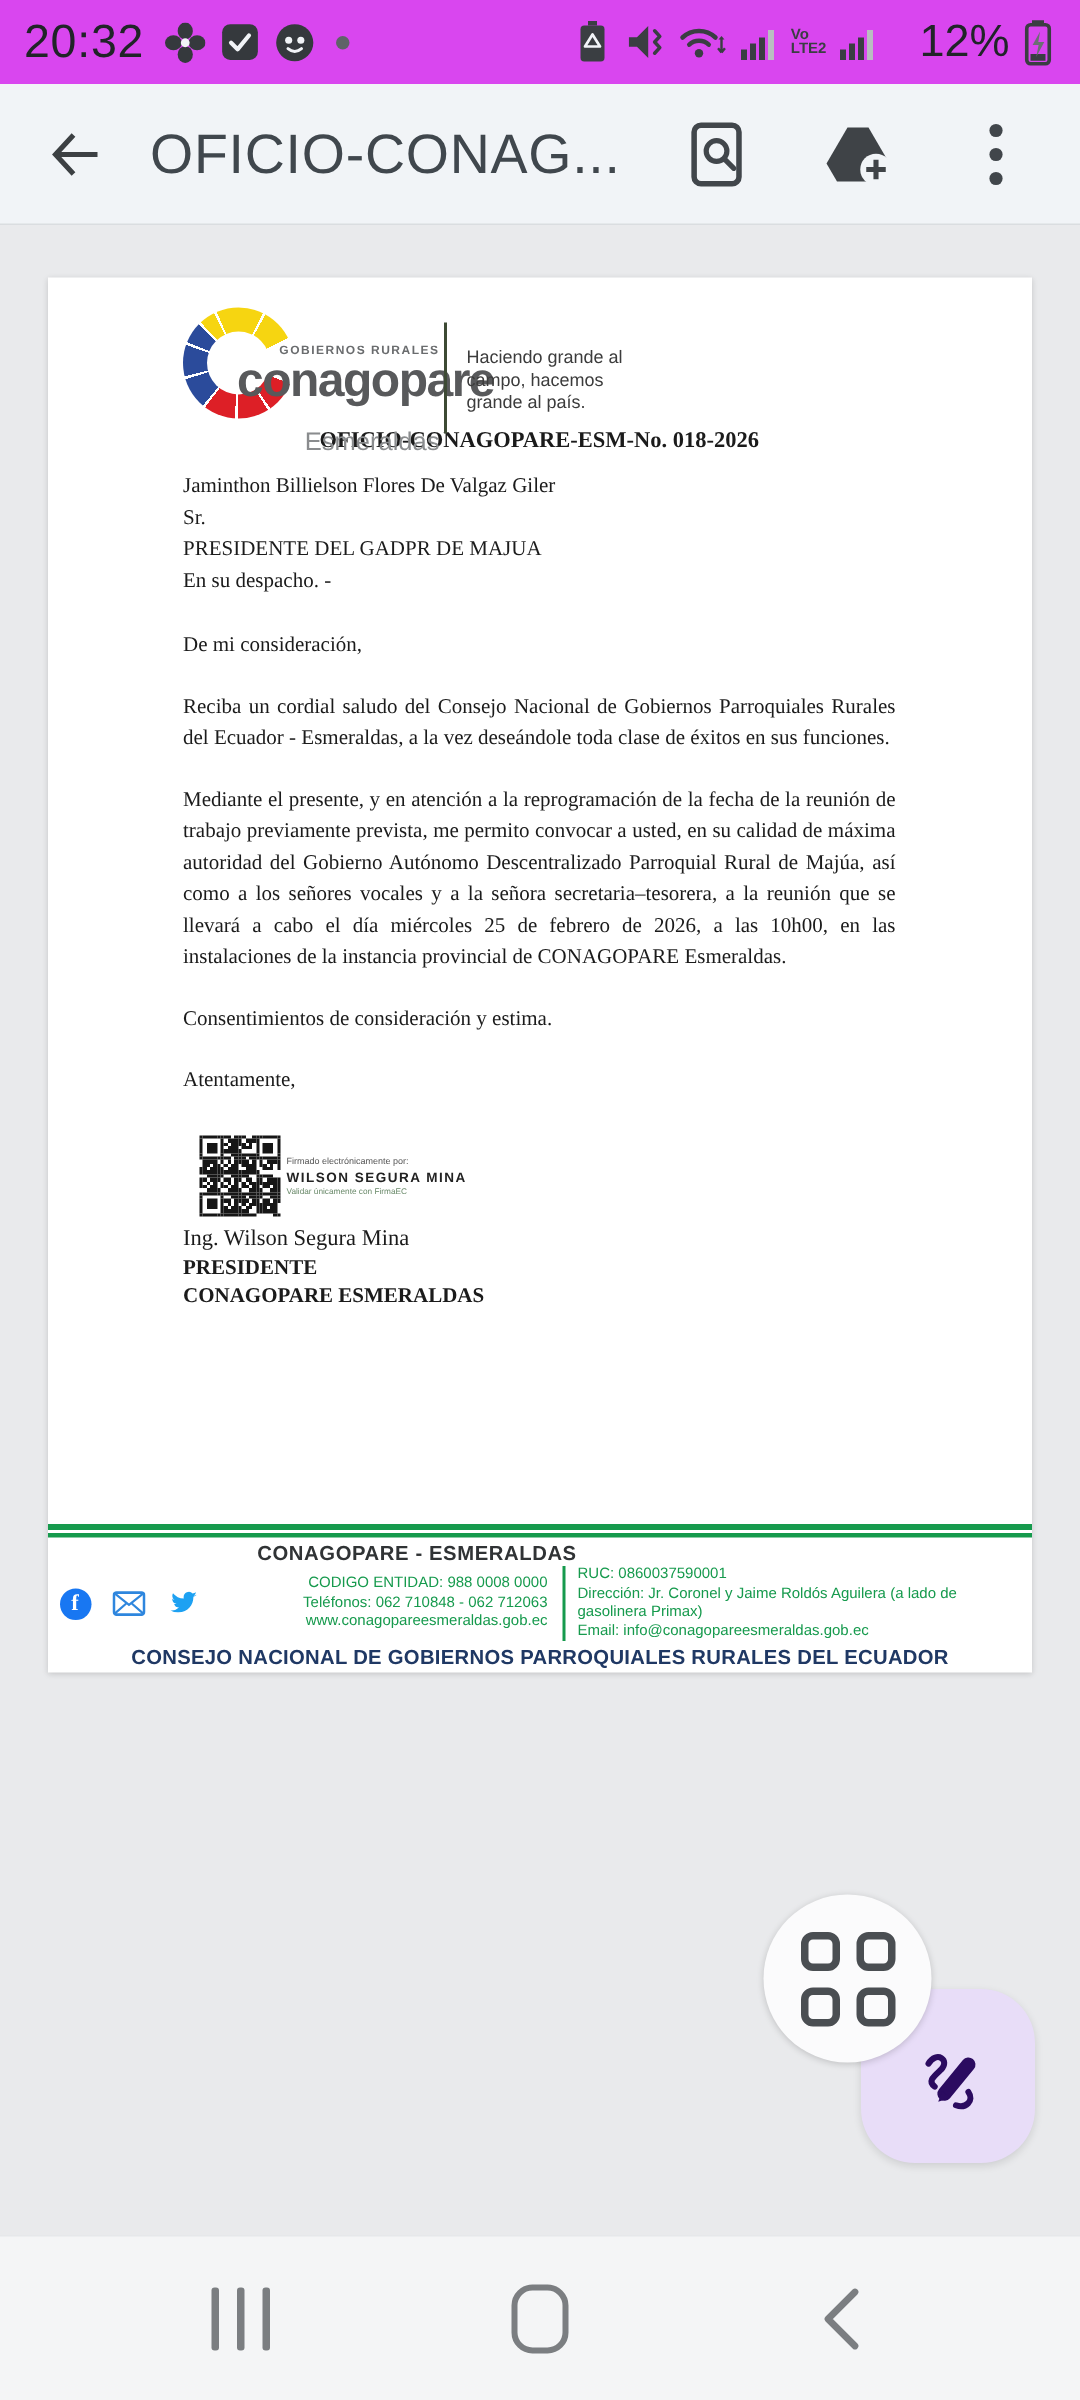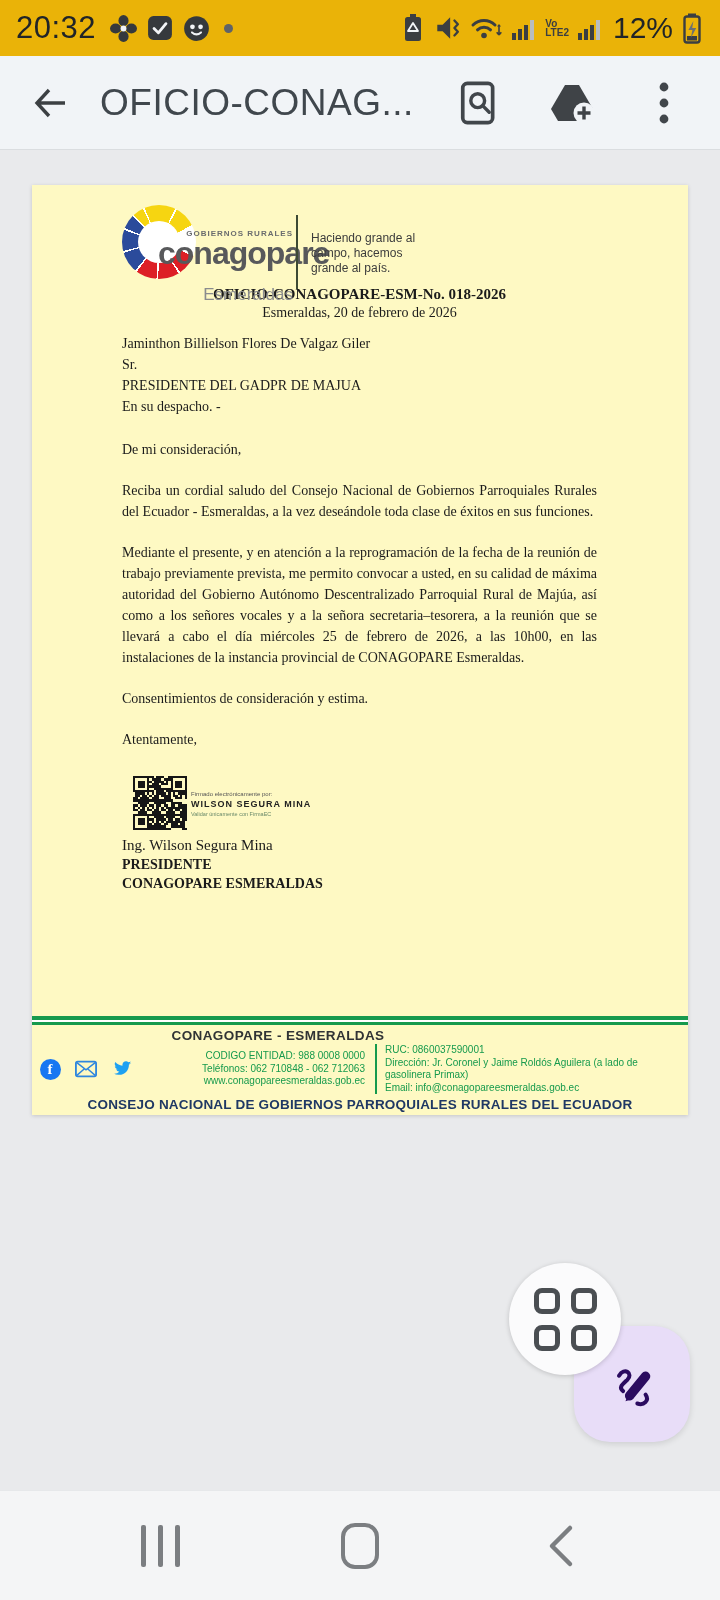--- a/index.html
+++ b/index.html
@@ -4,48 +4,48 @@
 <style>
   html,body{margin:0;padding:0;}
   body{
     width:720px;height:1600px;position:relative;overflow:hidden;
     background:#E9EAEC;font-family:"Liberation Sans",sans-serif;
     -webkit-font-smoothing:antialiased;
   }
   
   .status-bar{
     position:absolute;top:0;left:0;width:720px;height:56px;
-    background:#eab308;display:flex;align-items:center;
+    background:#d946ef;display:flex;align-items:center;
     padding:0 16px;box-sizing:border-box;color:#202428;
   }
   .sb-time{font-size:31px;letter-spacing:.5px;margin-right:14px;}
   .sb-left{display:flex;align-items:center;gap:10px;}
   .sb-right{margin-left:auto;display:flex;align-items:center;gap:7px;}
   .sb-ico{display:inline-flex;align-items:center;justify-content:center;}
-  .sb-pct{font-size:30px;color:#202428;margin-left:3px;}
+  .sb-pct{font-size:30px;color:#202428;margin-left:21px;}
   .volte{display:flex;flex-direction:column;align-items:flex-start;line-height:9px;margin:0 1px;}
   .volte span{font-size:10px;font-weight:bold;color:#3A3E42;}
   .sb-dot{width:9px;height:9px;border-radius:50%;background:#5F6368;margin-left:4px;}
   
   .app-header{
     position:absolute;top:56px;left:0;width:720px;height:94px;
     background:#F1F4F7;display:flex;align-items:center;
     padding:0 26px;box-sizing:border-box;border-bottom:1px solid #DADDE0;
   }
   .hdr-back{width:46px;height:46px;display:flex;align-items:center;justify-content:center;margin-right:28px;}
   .hdr-title{
     font-size:37px;color:#40474D;letter-spacing:.5px;flex:1;
     white-space:nowrap;overflow:hidden;
   }
   .hdr-actions{display:flex;align-items:center;gap:44px;margin-right:6px;}
   .hdr-btn{display:flex;align-items:center;justify-content:center;width:48px;height:48px;}
   
   .viewer{position:absolute;top:151px;left:0;width:720px;height:1339px;background:#E9EAEC;}
   .page{
-    position:absolute;left:32px;top:34px;width:656px;height:930px;background:#fef9c3;
+    position:absolute;left:32px;top:34px;width:656px;height:930px;background:#ffffff;
     box-shadow:0 1px 4px rgba(0,0,0,.16);
   }
   
   .logo-row{position:relative;height:100px;}
   .ring{
     position:absolute;left:90px;top:20px;width:74px;height:74px;border-radius:50%;
     background:conic-gradient(
       #F6D511 0deg 26deg,#fff 26deg 29deg,#F6D511 29deg 63deg,
       #fff 63deg 112deg,
       #DD1F26 112deg 145deg,#fff 145deg 148deg,#DD1F26 148deg 181deg,#fff 181deg 184deg,#DD1F26 184deg 217deg,
@@ -249,21 +249,20 @@
       <div class="logo-sector">GOBIERNOS RURALES</div>
       <div class="logo-brand">conagopare</div>
       <div class="logo-prov">Esmeraldas</div>
       <div class="logo-div"></div>
       <div class="logo-tag">Haciendo grande al campo, hacemos grande al país.</div>
     </div>
 
     <div class="letter">
       <div class="ref-block">
         <div class="ref-no">OFICIO-CONAGOPARE-ESM-No. 018-2026</div>
-        <div class="ref-date">Esmeraldas, 20 de febrero de 2026</div>
       </div>
       <div class="recipient">
         <div>Jaminthon Billielson Flores De Valgaz Giler</div>
         <div>Sr.</div>
         <div class="b">PRESIDENTE DEL GADPR DE MAJUA</div>
         <div>En su despacho. -</div>
       </div>
       <div class="greeting">De mi consideración,</div>
       <p>Reciba un cordial saludo del Consejo Nacional de Gobiernos Parroquiales Rurales del Ecuador - Esmeraldas, a la vez deseándole toda clase de éxitos en sus funciones.</p>
       <p><span>Mediante el presente, y en atención a la reprogramación de la fecha de la reunión de trabajo previamente prevista, me permito convocar a usted, en su calidad de máxima autoridad del </span><span class="b">Gobierno Autónomo Descentralizado Parroquial Rural de Majúa</span><span>, así como a los señores vocales y a la señora secretaria–tesorera, a la reunión que se llevará a cabo el día </span><span class="b">miércoles 25 de febrero de 2026, a las 10h00</span><span>, en las instalaciones de la instancia provincial de CONAGOPARE Esmeraldas.</span></p>

